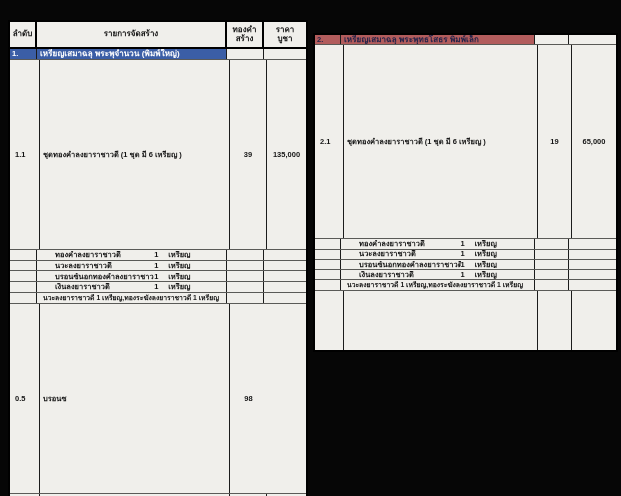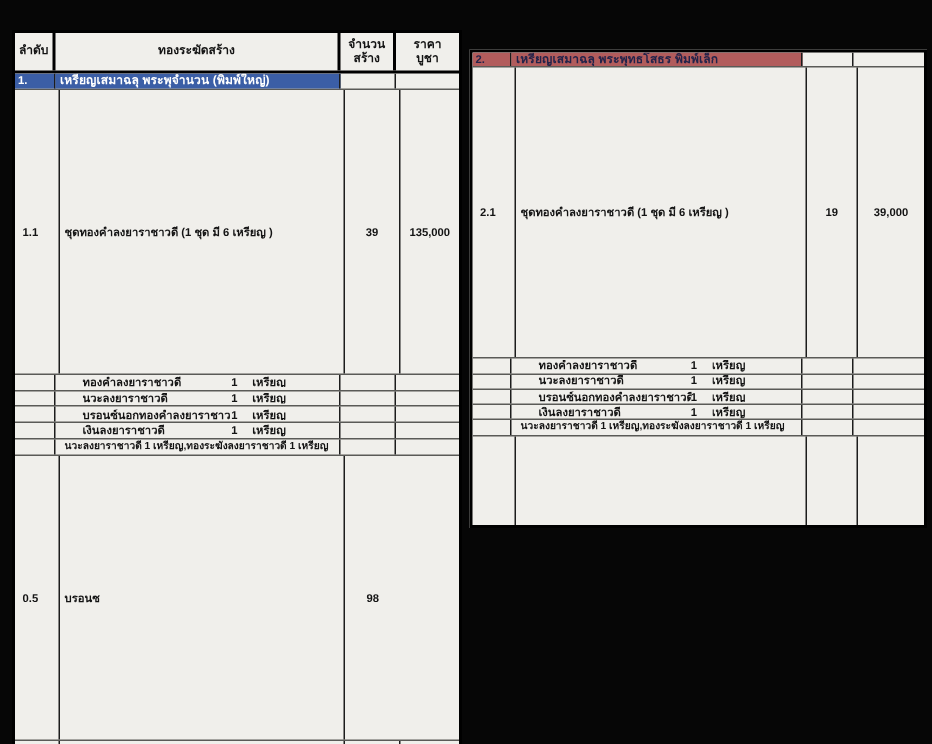--- a/index.html
+++ b/index.html
@@ -52,24 +52,24 @@
 </style>
 </head>
 <body>
 
 <div class="tbl" id="t1">
   <div class="hdr">
     <span class="c" style="flex:0 0 27px">
         <span>ลำดับ</span>
       </span>
     <span class="c" style="flex:0 0 190px">
-        <span>ทองระฆัดสร้าง</span>
+        <span>รายการจัดสร้าง</span>
       </span>
     <span class="c" style="flex:0 0 37px">
-        <span>จำนวน</span>
+        <span>ทองคำ</span>
         <span>สร้าง</span>
       </span>
     <span class="c" style="flex:1 1 auto">
         <span>ราคา</span>
         <span>บูชา</span>
       </span>
   </div>
   <div class="rows">
       <div class="row section" style="--sb: #3b5ea6; --sf: #ffffff;">
         <span class="c no">1.</span>
@@ -148,21 +148,21 @@
       <div class="row section" style="--sb: #b25c5c; --sf: #23234a;">
         <span class="c no">2.</span>
         <span class="c item">เหรียญเสมาฉลุ พระพุทธโสธร พิมพ์เล็ก</span>
         <span class="c qty"></span>
         <span class="c price"></span>
       </div>
       <div class="row item">
         <span class="c no">2.1</span>
         <span class="c item">ชุดทองคำลงยาราชาวดี   (1 ชุด มี 6 เหรียญ )</span>
         <span class="c qty">19</span>
-        <span class="c price">39,000</span>
+        <span class="c price">65,000</span>
       </div>
       <div class="row sub">
         <span class="c no"></span>
         <span class="c item">
           <span class="nm">ทองคำลงยาราชาวดี</span>
           <span class="ct">1</span>
           <span class="un">เหรียญ</span>
         </span>
         <span class="c qty"></span>
         <span class="c price"></span>

